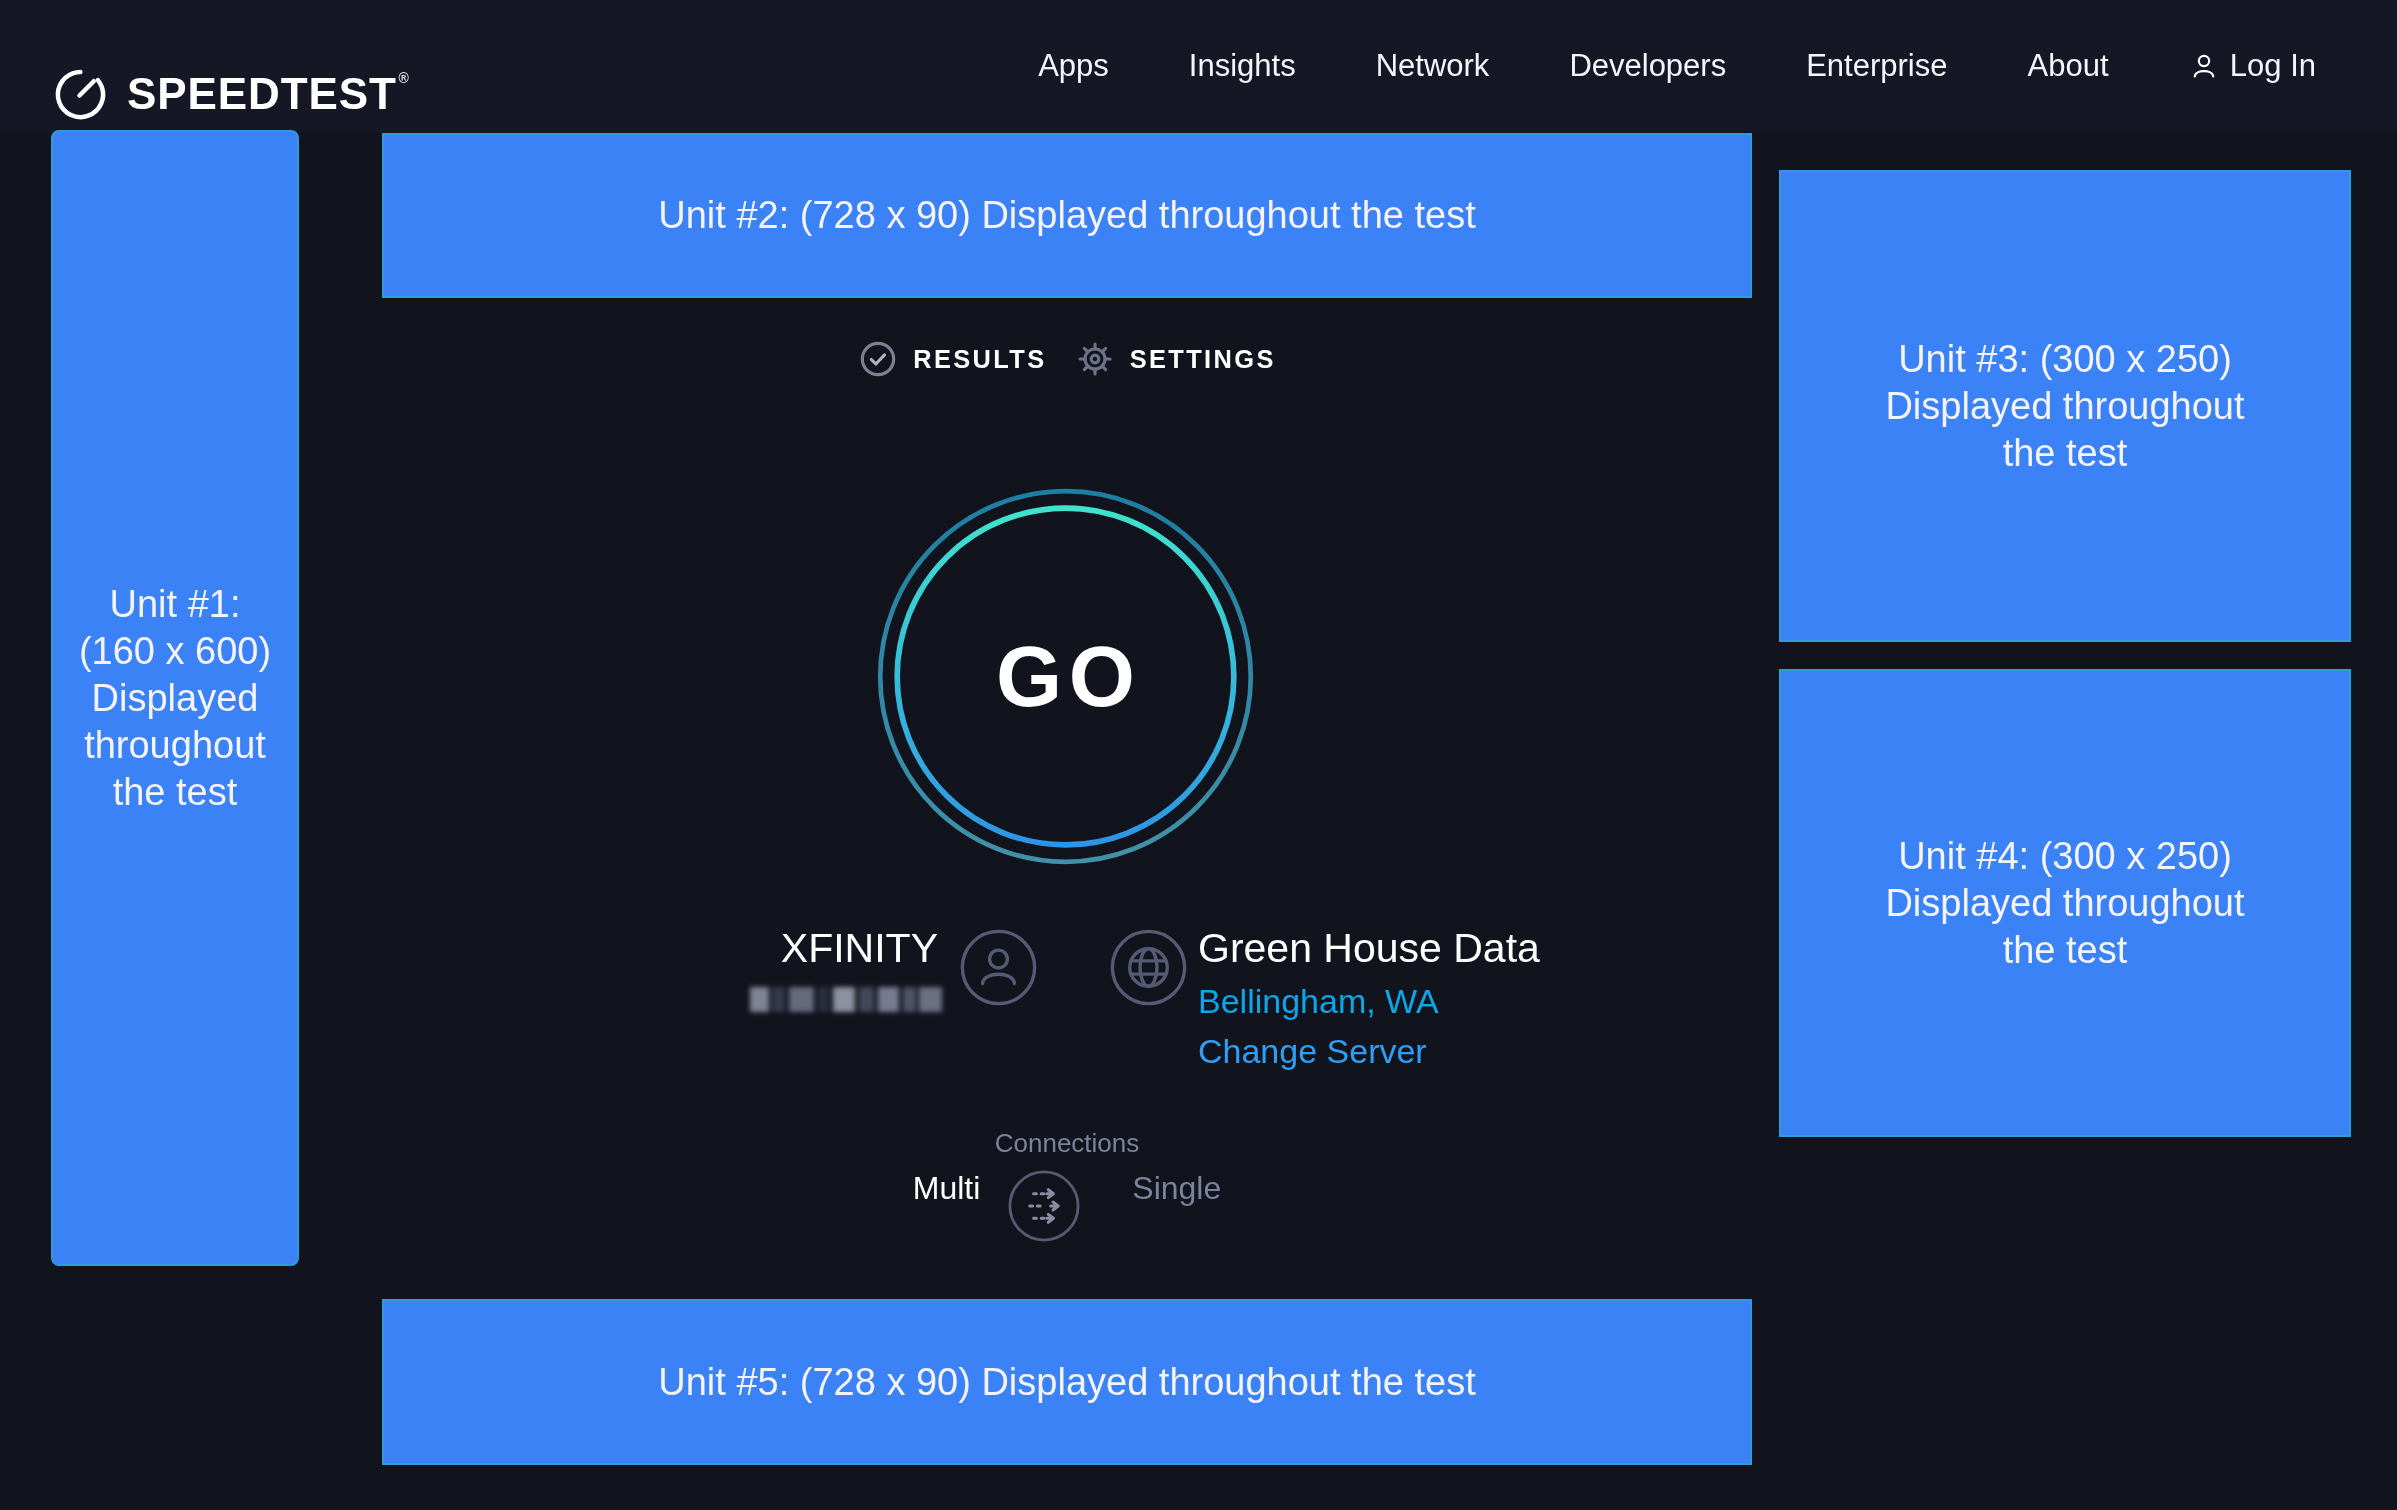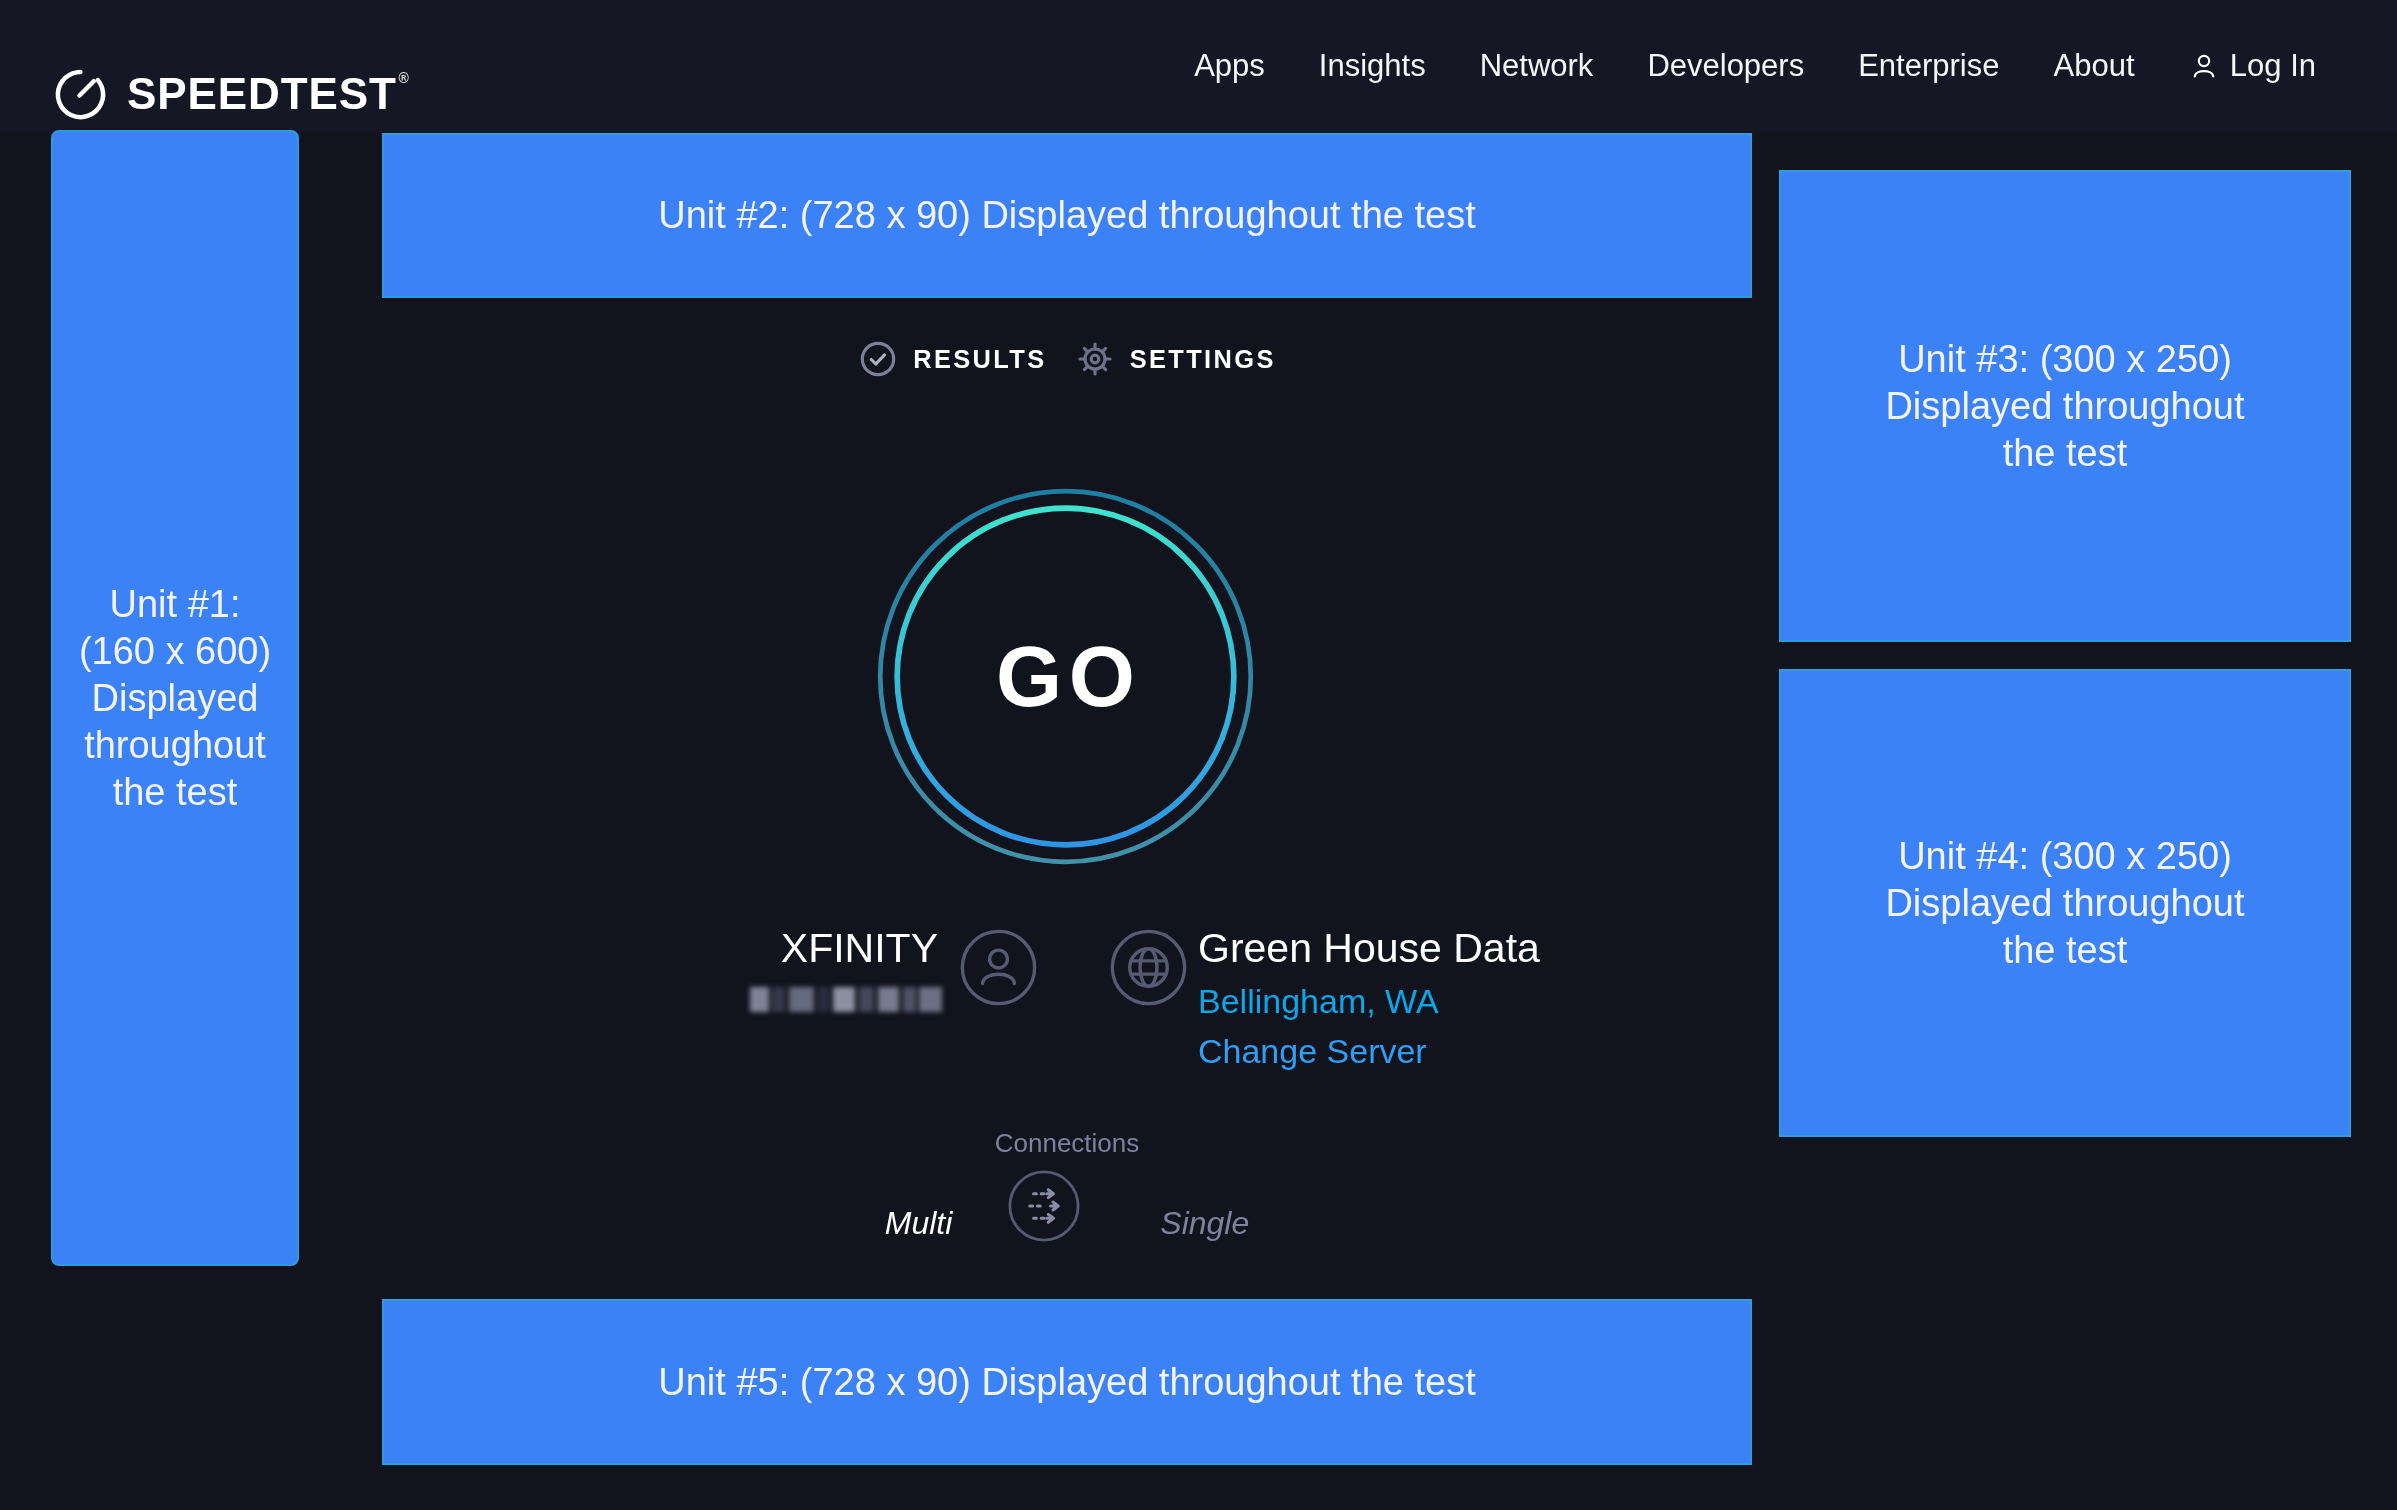--- a/index.html
+++ b/index.html
@@ -8,21 +8,21 @@
     background:#11131D;
     font-family:"Liberation Sans",sans-serif;
     color:#FFFFFF;
     -webkit-font-smoothing:antialiased;
   }
   
   .header{position:absolute;left:0;top:0;width:2397px;height:132px;background:#151724;}
   .logo{position:absolute;left:53px;top:0;height:132px;display:flex;align-items:center;gap:19px;cursor:pointer;margin-top:28px;}
   .logo-text{font-size:44px;font-weight:700;letter-spacing:0.9px;color:#FFFFFF;}
   .logo-tm{font-size:14px;vertical-align:26px;opacity:.85;margin-left:1.9px;}
-  .nav{position:absolute;right:81px;top:0;height:132px;display:flex;align-items:center;gap:54px;justify-content:center;}
+  .nav{position:absolute;right:81px;top:0;height:132px;display:flex;align-items:center;gap:80px;justify-content:center;}
   .nav-item{font-size:31px;color:#F5F6FA;cursor:pointer;white-space:nowrap;}
   .login{display:flex;align-items:center;gap:11.3px;cursor:pointer;}
   
   .ad{
     position:absolute;box-sizing:border-box;
     background:#3b82f6;border:2.8px solid #2E9BDB;
     display:flex;flex-direction:column;align-items:center;justify-content:center;
     text-align:center;font-size:38px;line-height:47px;color:#F4F4F8;
     cursor:pointer;
   }
@@ -48,21 +48,21 @@
   .isp-ip{position:absolute;left:744px;top:987px;width:198px;height:25.4px;display:flex;gap:3.8px;justify-content:flex-end;filter:blur(2.8px);opacity:.9;}
   .isp-ip span{height:100%;display:inline-block;}
   .round-icon{position:absolute;width:77px;height:77px;}
   .person-pos{left:960px;top:929px;}
   .globe-pos{left:1110px;top:929px;}
   .server-name{position:absolute;left:1198px;top:925px;font-size:41px;font-weight:500;color:#FFFFFF;}
   .server-loc{position:absolute;left:1198px;top:982px;font-size:34px;color:#0ea5e9;}
   .server-change{position:absolute;left:1198px;top:1032px;font-size:34px;color:#2F9FF5;cursor:pointer;}
   
   .conn-label{position:absolute;left:382px;top:1128px;width:1370px;text-align:center;font-size:26px;color:#7E829C;}
-  .conn-row{position:absolute;left:382px;top:1170px;width:1370px;display:flex;align-items:flex-end;justify-content:center;gap:56px;font-style:italic;}
+  .conn-row{position:absolute;left:382px;top:1170px;width:1370px;display:flex;align-items:flex-start;justify-content:center;gap:28px;}
   .conn-multi{font-size:32px;font-weight:500;color:#FFFFFF;cursor:pointer;}
   .conn-single{font-size:32px;color:#7E829C;cursor:pointer;margin-left:24px;}
   .conn-toggle{width:72px;height:72px;cursor:pointer;}
   svg{display:block;}
 </style>
 </head>
 <body>
 
 <div class="header">
   <div class="logo">

